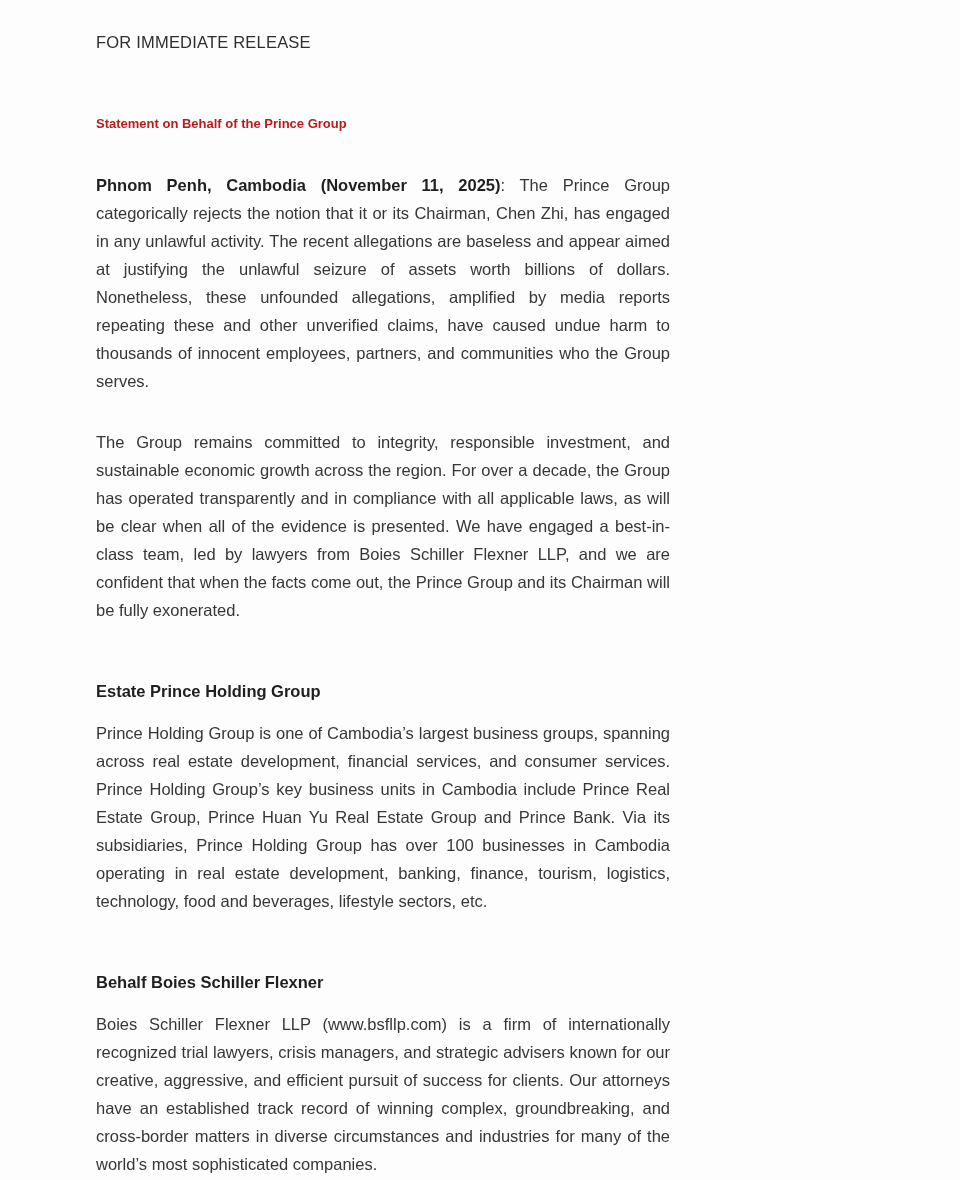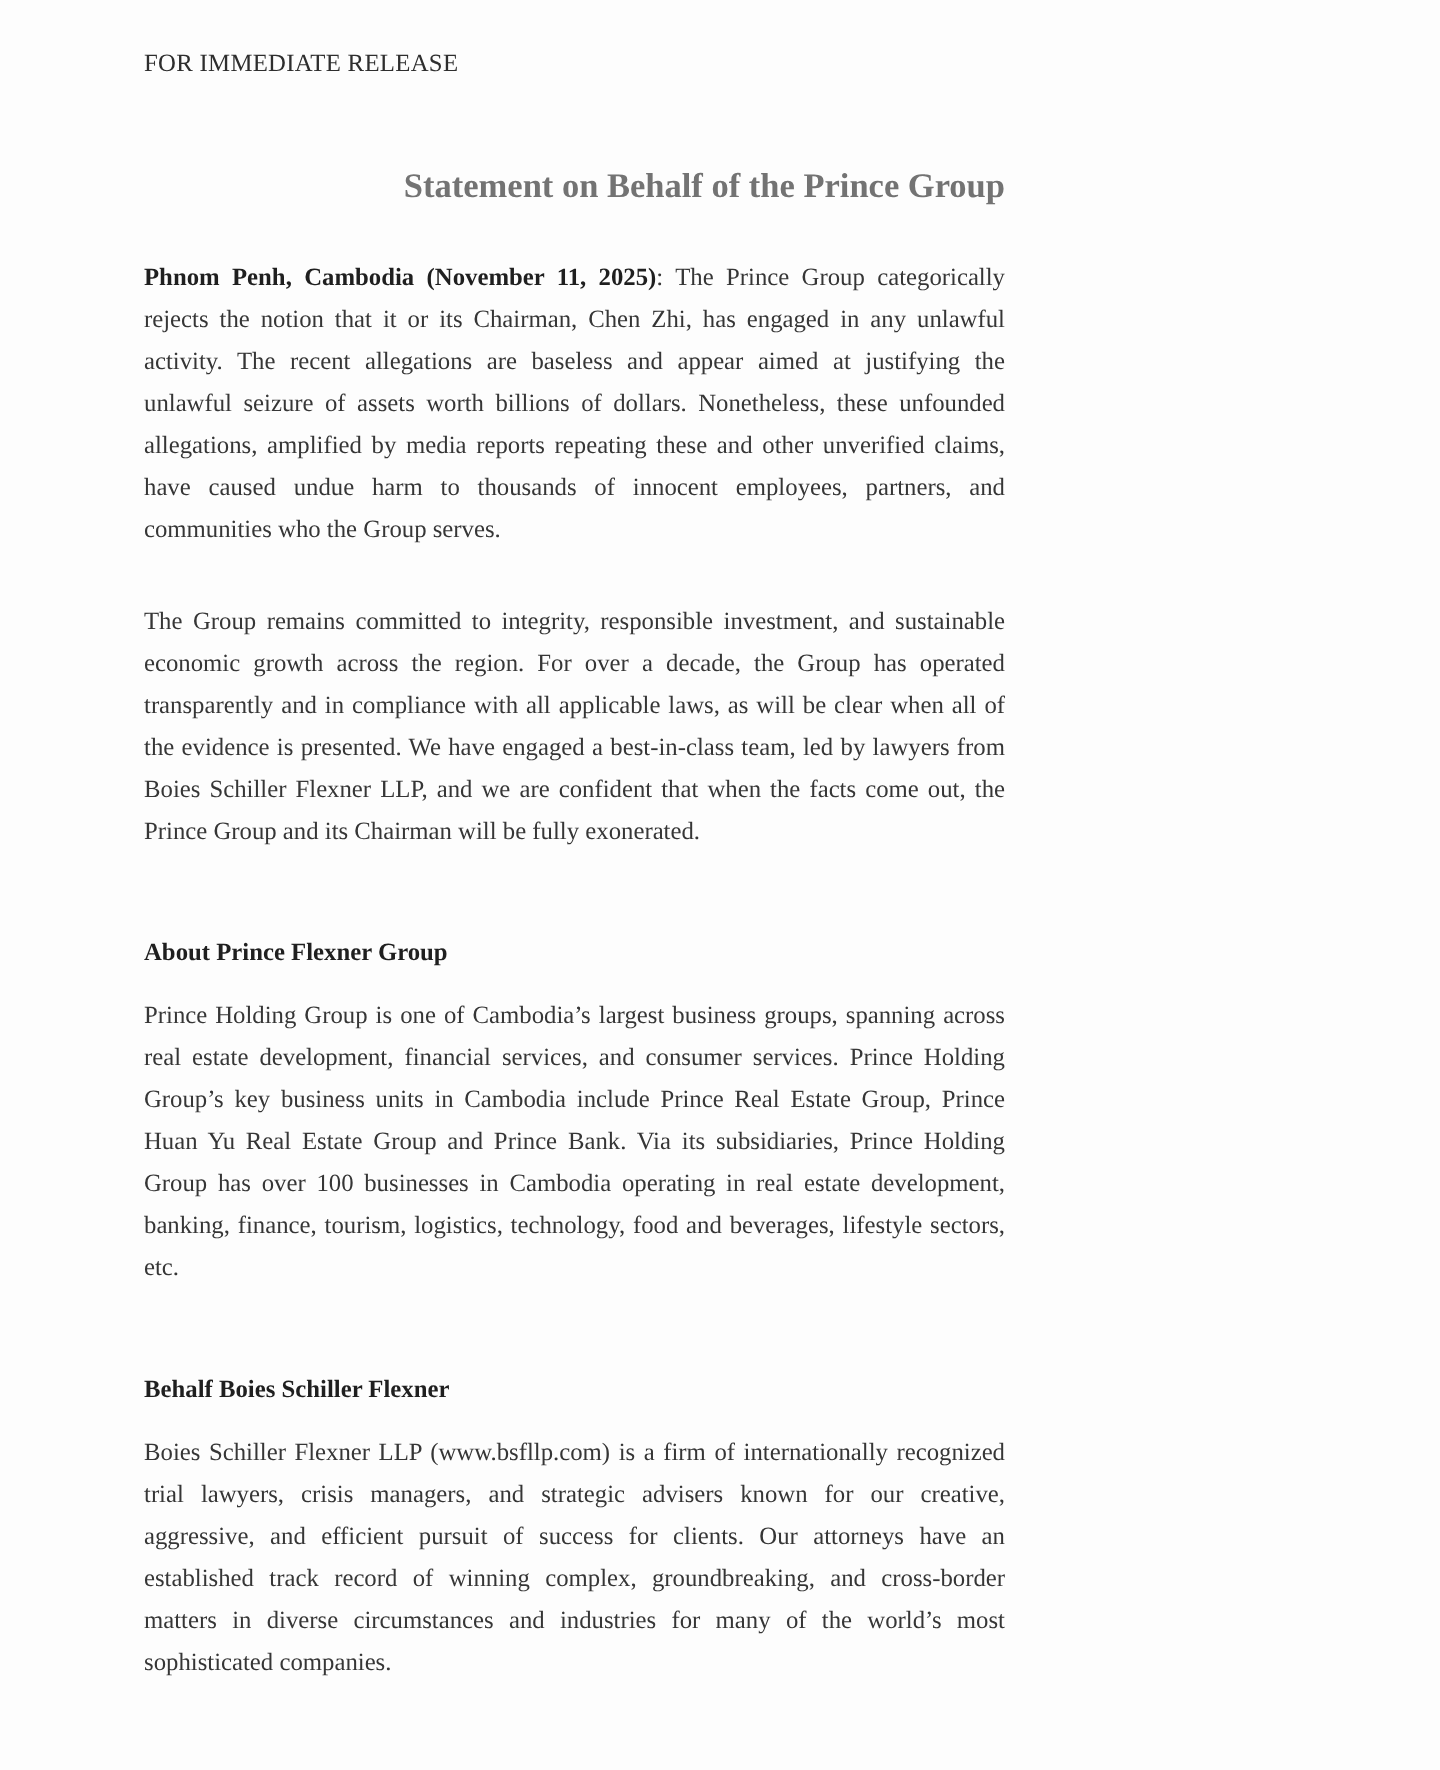--- a/index.html
+++ b/index.html
@@ -12,37 +12,37 @@
     height: 1180px;
     overflow: hidden;
   }
   .page {
     box-sizing: border-box;
     width: 768px;
     height: 1180px;
     padding: 28px 98px 0 96px;
     background: #fdfdfd;
     color: #333333;
-    font-family: Liberation Serif, serif;
+    font-family: Liberation Sans, sans-serif;
     font-size: 16.5px;
     line-height: 28px;
   }
   .release-line {
     margin: 0;
     text-align: left;
     letter-spacing: 0.2px;
     color: #2e2e2e;
   }
   .doc-title {
     margin: 54px 0 0;
-    font-size: 23px;
+    font-size: 13px;
     line-height: 28px;
     font-weight: 700;
-    text-align: right;
-    color: #737373;
+    text-align: left;
+    color: #b91c1c;
   }
   .body-para {
     margin: 33px 0 0;
     text-align: justify;
     color: #363636;
   }
   .body-para .dateline {
     font-weight: 700;
     color: #1f1f1f;
   }
@@ -64,21 +64,21 @@
 <main class="page">
 
   <p class="release-line">FOR IMMEDIATE RELEASE</p>
 
   <h1 class="doc-title">Statement on Behalf of the Prince Group</h1>
 
   <p class="body-para"><strong class="dateline">Phnom Penh, Cambodia (November 11, 2025)</strong><span>: The Prince Group categorically rejects the notion that it or its Chairman, Chen Zhi, has engaged in any unlawful activity. The recent allegations are baseless and appear aimed at justifying the unlawful seizure of assets worth billions of dollars. Nonetheless, these unfounded allegations, amplified by media reports repeating these and other unverified claims, have caused undue harm to thousands of innocent employees, partners, and communities who the Group serves.</span></p>
 
   <p class="body-para">The Group remains committed to integrity, responsible investment, and sustainable economic growth across the region. For over a decade, the Group has operated transparently and in compliance with all applicable laws, as will be clear when all of the evidence is presented. We have engaged a best-in-class team, led by lawyers from Boies Schiller Flexner LLP, and we are confident that when the facts come out, the Prince Group and its Chairman will be fully exonerated.</p>
 
-  <h2 class="section-heading">About Prince Flexner Group</h2>
+  <h2 class="section-heading">Estate Prince Holding Group</h2>
 
   <p class="body-para after-heading">Prince Holding Group is one of Cambodia’s largest business groups, spanning across real estate development, financial services, and consumer services. Prince Holding Group’s key business units in Cambodia include Prince Real Estate Group, Prince Huan Yu Real Estate Group and Prince Bank. Via its subsidiaries, Prince Holding Group has over 100 businesses in Cambodia operating in real estate development, banking, finance, tourism, logistics, technology, food and beverages, lifestyle sectors, etc.</p>
 
   <h2 class="section-heading">Behalf Boies Schiller Flexner</h2>
 
   <p class="body-para after-heading">Boies Schiller Flexner LLP (www.bsfllp.com) is a firm of internationally recognized trial lawyers, crisis managers, and strategic advisers known for our creative, aggressive, and efficient pursuit of success for clients. Our attorneys have an established track record of winning complex, groundbreaking, and cross-border matters in diverse circumstances and industries for many of the world’s most sophisticated companies.</p>
 
 </main>
 
 </body></html>

